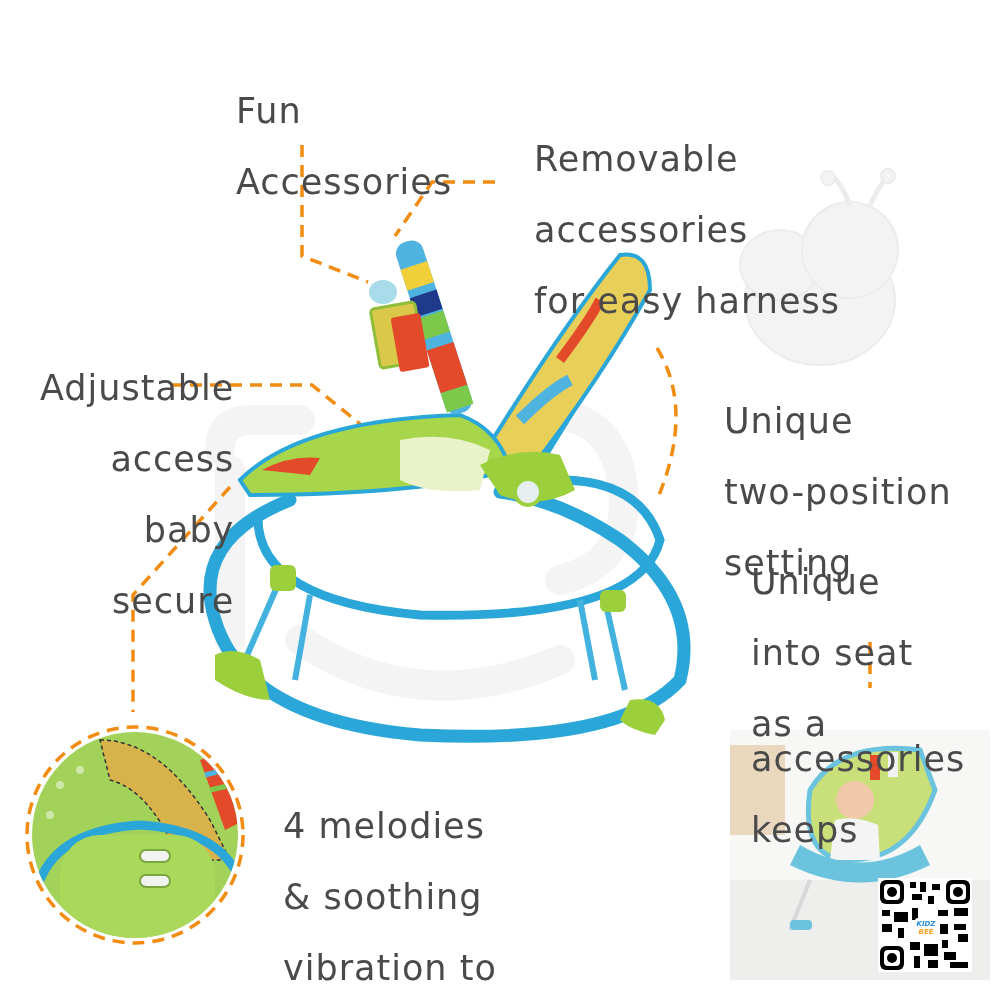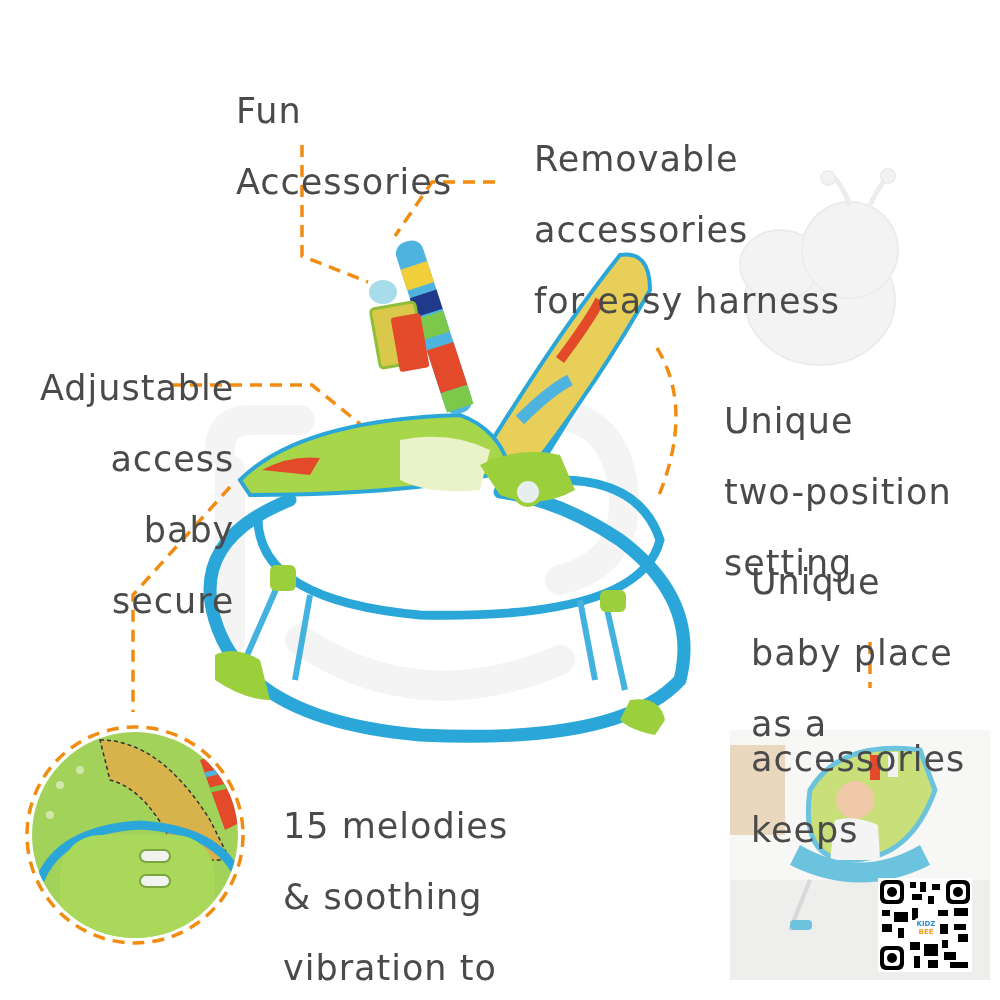--- a/index.html
+++ b/index.html
@@ -1,21 +1,21 @@
 <!DOCTYPE html>
 <html><head>
 <meta charset="utf-8">
 <style>
   html, body { margin: 0; padding: 0; }
   body { width: 1000px; height: 1000px; background: #ffffff; position: relative; overflow: hidden; font-family: "DejaVu Sans", sans-serif; }
   .label { position: absolute; color: #4a4a4a; font-size: 35px; line-height: 35.5px; letter-spacing: 1px; white-space: pre-line; }
   .label span { display: block; }
   svg.layer { position: absolute; left: 0; top: 0; }
   .inset-photo { position: absolute; left: 730px; top: 730px; width: 260px; height: 250px; overflow: hidden; }
-  .qr { position: absolute; left: 878px; top: 878px; width: 74px; height: 94px; background: #c2410c; }
+  .qr { position: absolute; left: 878px; top: 878px; width: 74px; height: 94px; background: #c2410c; font-style: italic; }
 </style>
 </head>
 <body>
 
 <svg class="layer" width="1000" height="1000">
   <g fill="#f3f3f3" stroke="#ececec" stroke-width="2">
     <ellipse cx="820" cy="300" rx="75" ry="65"></ellipse>
     <ellipse cx="780" cy="265" rx="40" ry="35"></ellipse>
     <circle cx="850" cy="250" r="48"></circle>
     <path d="M850 205 Q840 180 830 175" fill="none" stroke="#ececec" stroke-width="5"></path>
@@ -193,23 +193,23 @@
 </div>
 
 <div class="label" style="left:724px; top:368px;">
   <span>Unique</span>
   <span>two-position</span>
   <span>setting</span>
 </div>
 
 <div class="label" style="left:751px; top:529px;">
   <span>Unique</span>
-  <span>baby place</span>
+  <span>into seat</span>
   <span>as a accessories</span>
   <span>keeps</span>
 </div>
 
 <div class="label" style="left:283px; top:773px;">
-  <span>15 melodies</span>
+  <span>4 melodies</span>
   <span>&amp; soothing</span>
   <span>vibration to</span>
   
 </div>
 
 </body></html>

